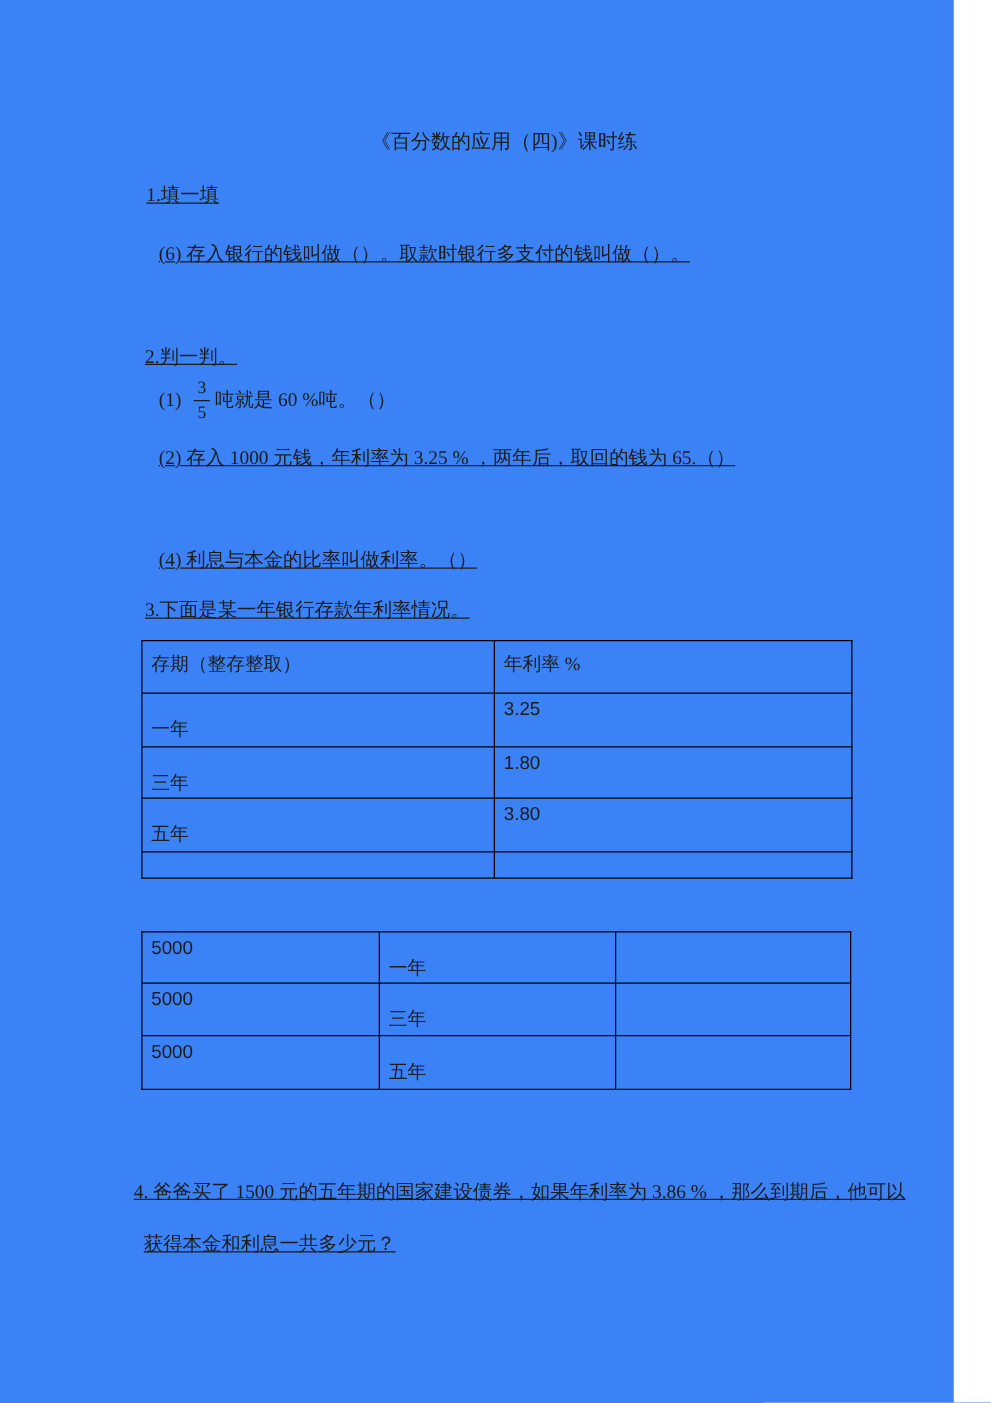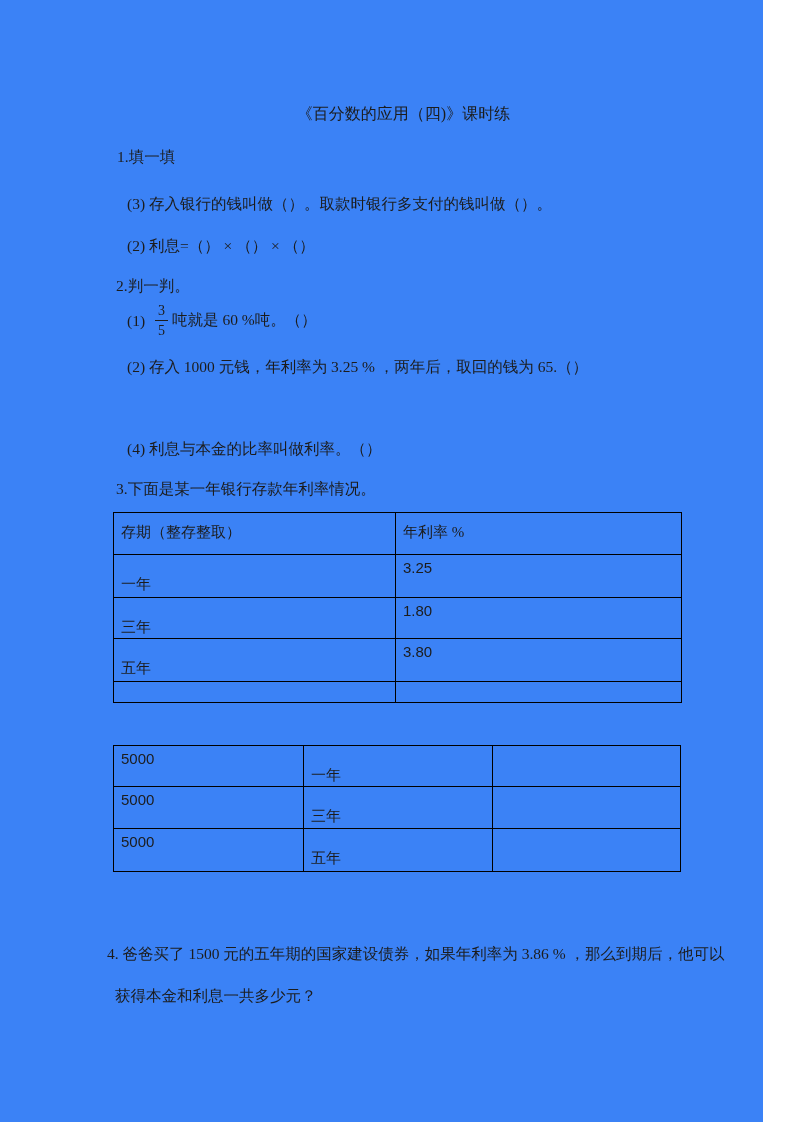--- a/index.html
+++ b/index.html
@@ -2,21 +2,21 @@
 <html><head>
 <meta charset="utf-8">
 <style>
   html,body{margin:0;padding:0;}
   body{
     width:793px;height:1122px;background:#ffffff;
     font-family:"Liberation Serif","DejaVu Serif",serif;
     color:#1c1c1c;
   }
   .page{position:relative;width:763px;height:1122px;background:#3b82f6;overflow:hidden;}
-  .line{position:absolute;font-size:15.5px;line-height:19px;white-space:pre;}
+  .line{position:absolute;font-size:15.5px;line-height:19px;white-space:pre;text-decoration:underline;}
   .title{position:absolute;top:104px;left:0;width:793px;text-align:center;
          font-size:16px;line-height:20px;padding-left:14px;box-sizing:border-box;}
   
   .frac-line{position:absolute;display:flex;align-items:center;font-size:15.5px;}
   .frac-prefix{margin-right:10px;}
   .frac{display:inline-flex;flex-direction:column;align-items:center;
         font-size:14px;line-height:17px;margin-right:4px;}
   .frac .num{display:block;padding:0 3px 1px 3px;border-bottom:1.6px solid #1c1c1c;}
   .frac .den{display:block;padding-top:1px;}
   
@@ -30,22 +30,21 @@
   td.celle{padding:0;}                
 </style>
 </head>
 <body>
 
 <div class="page">
 
   <div class="title">《百分数的应用（四)》课时练</div>
 
   <div class="line" style="left:117px;top:147px">1.填一填</div>
-  <div class="line" style="left:127px;top:194px">(3) 存入银行的钱叫做（）。取款时银行多支付的钱叫做（）。</div>
-  <div class="line" style="left:127px;top:236px">(2) 利息=（） × （） × （）</div>
+  <div class="line" style="left:127px;top:194px">(6) 存入银行的钱叫做（）。取款时银行多支付的钱叫做（）。</div>
 
   <div class="line" style="left:116px;top:276px">2.判一判。</div>
 
   <div class="frac-line" style="left:127px;top:302px">
     <span class="frac-prefix">(1)</span>
     <span class="frac">
         <span class="num">3</span>
         <span class="den">5</span>
       </span>
     <span>吨就是 60 %吨。（）</span>

